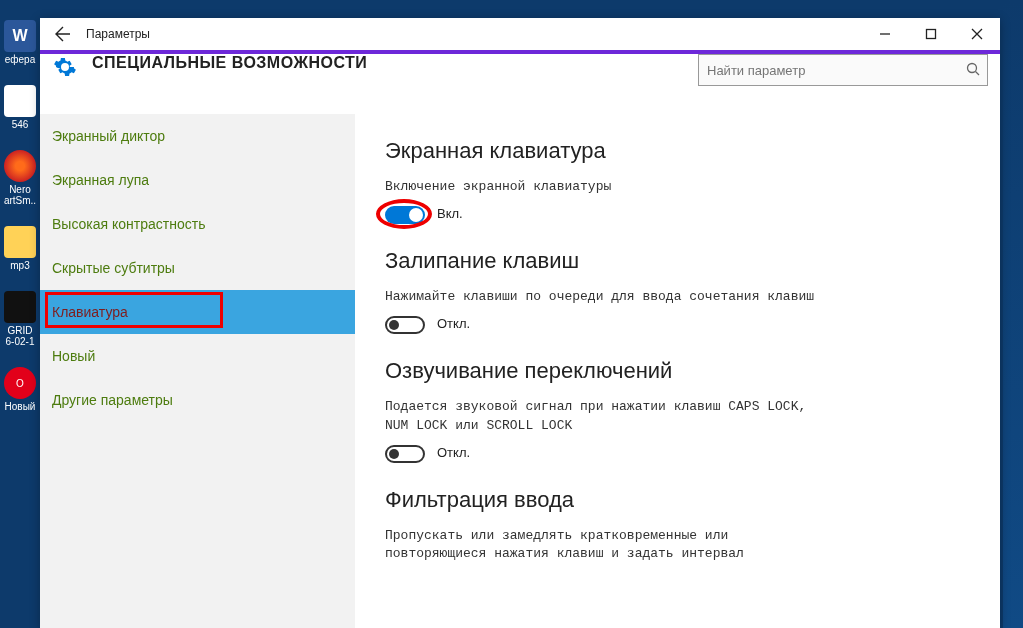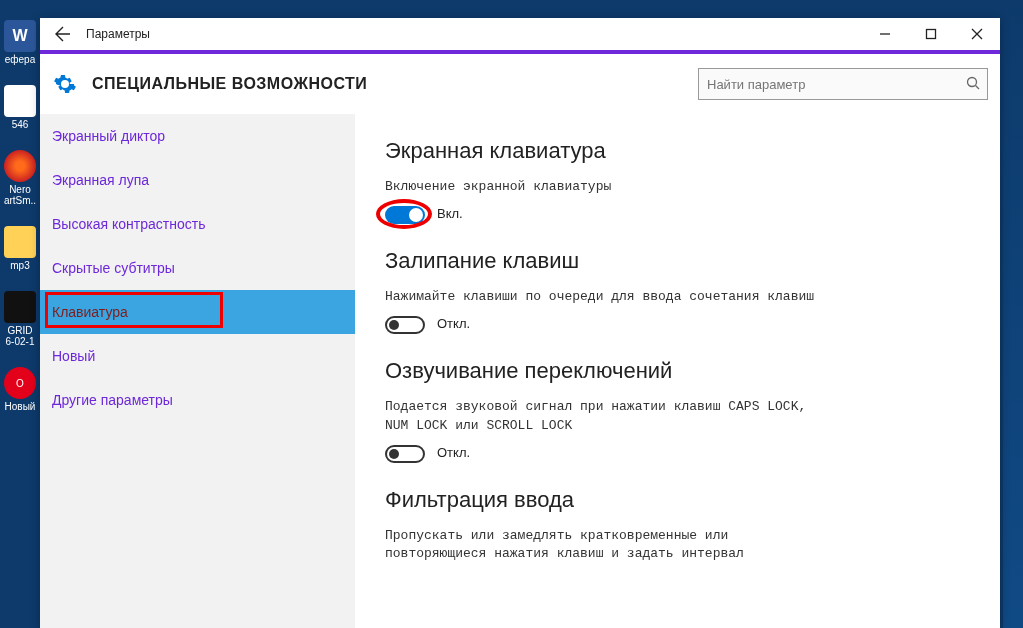--- a/index.html
+++ b/index.html
@@ -26,31 +26,31 @@
   }
   .titlebar {
     height: 36px; display:flex; align-items:center; background:#fff; border-bottom:4px solid #6d28d9;
   }
   .tb-back { width:46px; height:36px; display:flex; align-items:center; justify-content:center; font-size:16px; }
   .tb-title { font-size:12px; color:#222; }
   .tb-spacer { flex:1; }
   .tb-btn { width:46px; height:36px; display:flex; align-items:center; justify-content:center; font-size:12px; color:#222; }
 
   .header-row {
-    height:60px; display:flex; align-items:center; padding:0 12px; gap:14px;
+    height:60px; display:flex; padding:0 12px; gap:14px;
   }
   .gear { width:26px; height:26px; color:#0078d7; display:flex; align-items:center; justify-content:center;}
   .header-title { font-size:16px; font-weight:600; letter-spacing:.5px; color:#222; }
   .search-wrap { margin-left:auto; position:relative; }
   .search-input { width:290px; height:32px; border:1px solid #999; background:#fafafa; padding:0 30px 0 8px; font-size:13px; }
   .search-icon { position:absolute; right:8px; top:8px; color:#666; font-size:14px; }
 
   .body { flex:1; display:flex; overflow:hidden; }
   .sidebar { width:315px; background:#f2f2f2; display:flex; flex-direction:column; }
-  .sb-item { padding:14px 12px; font-size:14px; color:#6d28d9; cursor:default; }
+  .sb-item { padding:14px 12px; font-size:14px; color:#4d7c0f; cursor:default; }
   .sb-item.selected { background:#3aa5e0; color:#7f1d1d; position:relative; }
   .sb-highlight { position:absolute; left:5px; top:2px; width:178px; height:36px; border:3px solid #e00; pointer-events:none; }
 
   .content { flex:1; padding:18px 40px 10px 30px; overflow:hidden; color:#222; }
   .sec-h { font-size:22px; font-weight:400; margin-bottom:14px; margin-top:6px; }
   .sec-p { font-size:13px; color:#333; line-height:1.4; margin-bottom:10px; max-width:430px;font-family:Liberation Mono, monospace; }
 
   .toggle-row { display:flex; align-items:flex-start; gap:12px; margin-bottom:24px; position:relative; }
   .toggle { width:40px; height:18px; border-radius:10px; position:relative; }
   .toggle.on  { background:#0078d7; }

